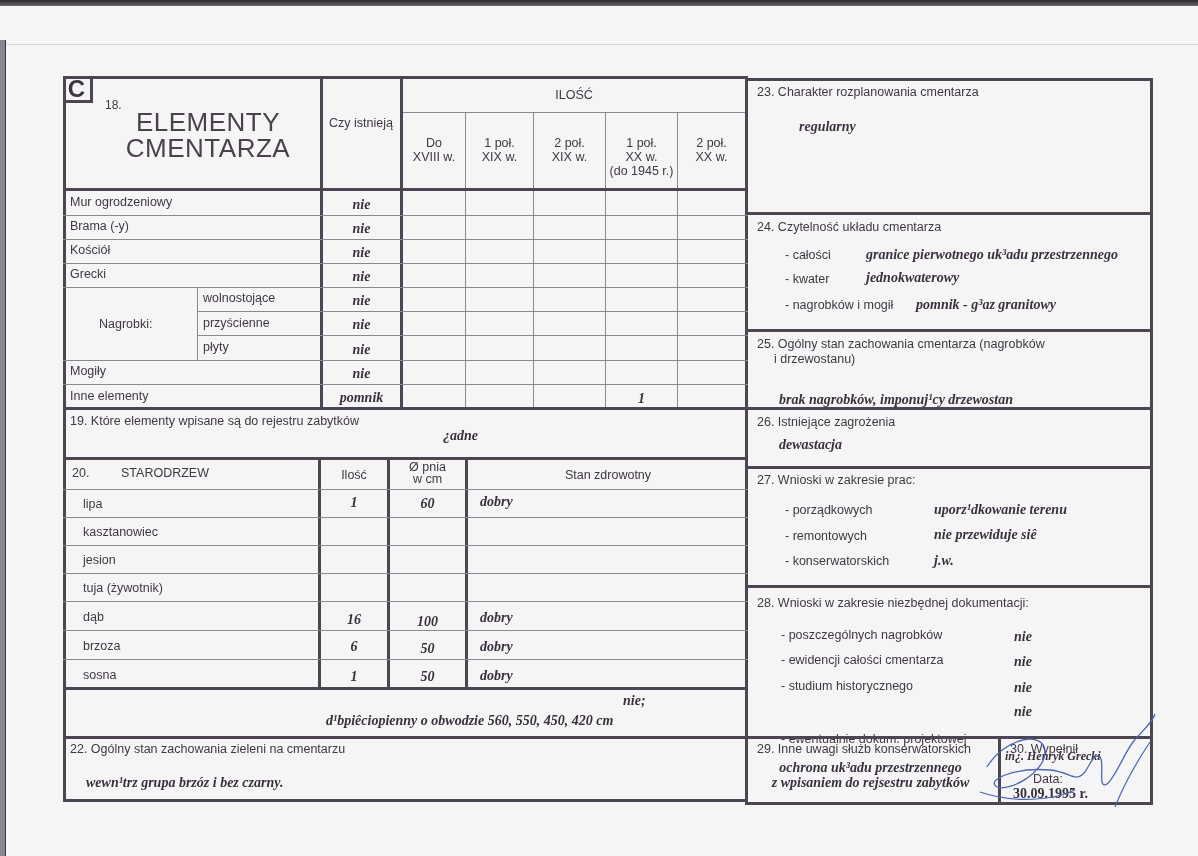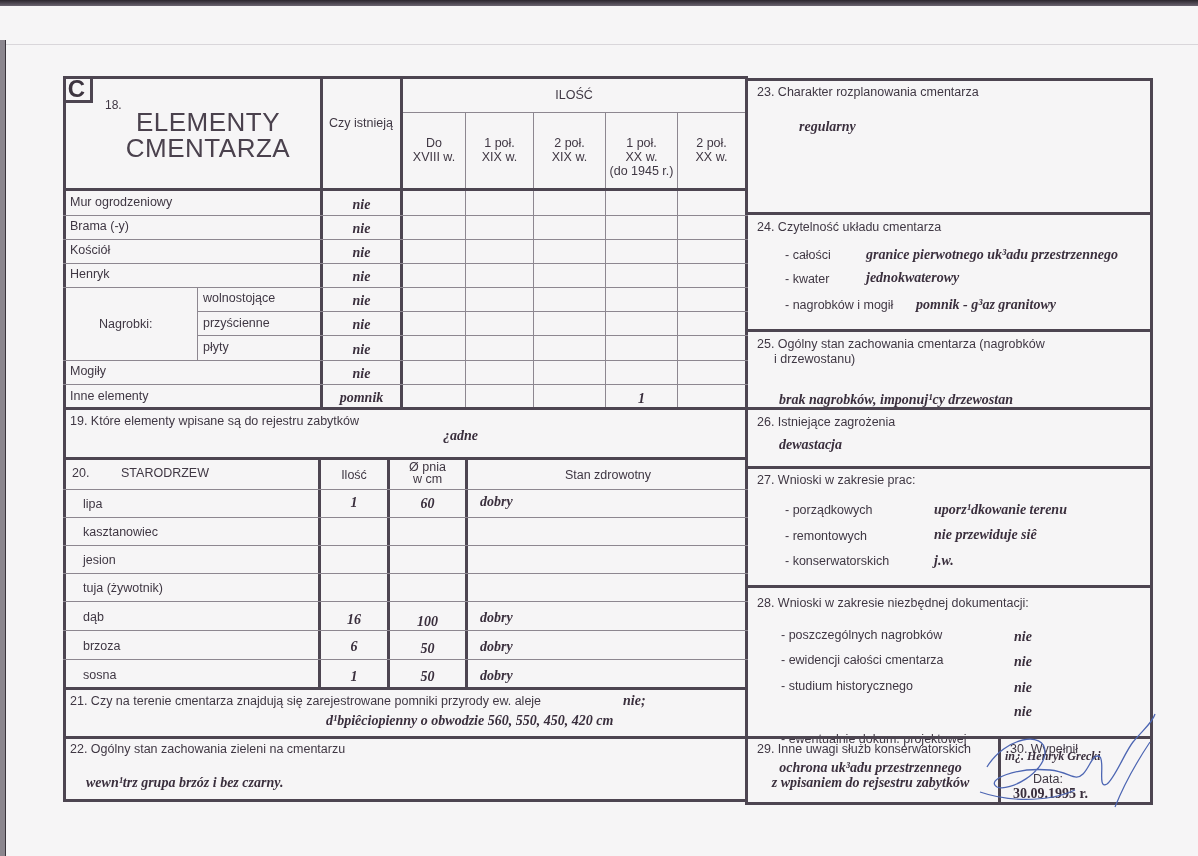--- a/index.html
+++ b/index.html
@@ -94,21 +94,21 @@
   <div class="hl" style="left:0;top:211px;width:685px;"></div>
   <div class="hl" style="left:134px;top:235px;width:551px;"></div>
   <div class="hl" style="left:134px;top:259px;width:551px;"></div>
   <div class="hl" style="left:0;top:284px;width:685px;"></div>
   <div class="hl" style="left:0;top:308px;width:685px;"></div>
   <div class="vl" style="left:134px;top:211px;height:73px;"></div>
 
   <div class="lbl" style="left:7px;top:119px;">Mur ogrodzeniowy</div>
   <div class="lbl" style="left:7px;top:143px;">Brama (-y)</div>
   <div class="lbl" style="left:7px;top:167px;">Kościół</div>
-  <div class="lbl" style="left:7px;top:191px;">Henryk</div>
+  <div class="lbl" style="left:7px;top:191px;">Grecki</div>
   <div class="lbl" style="left:36px;top:241px;">Nagrobki:</div>
   <div class="lbl" style="left:140px;top:215px;">wolnostojące</div>
   <div class="lbl" style="left:140px;top:240px;">przyścienne</div>
   <div class="lbl" style="left:140px;top:264px;">płyty</div>
   <div class="lbl" style="left:7px;top:288px;">Mogiły</div>
   <div class="lbl" style="left:7px;top:313px;">Inne elementy</div>
 
   <div class="hw c" style="left:260px;top:121px;width:77px;">nie</div>
   <div class="hw c" style="left:260px;top:145px;width:77px;">nie</div>
   <div class="hw c" style="left:260px;top:169px;width:77px;">nie</div>
@@ -166,21 +166,20 @@
   <div class="hw c" style="left:258px;top:563px;width:66px;">6</div>
   <div class="hw c" style="left:327px;top:565px;width:75px;">50</div>
   <div class="hw" style="left:417px;top:563px;">dobry</div>
 
   <div class="hw c" style="left:258px;top:593px;width:66px;">1</div>
   <div class="hw c" style="left:327px;top:593px;width:75px;">50</div>
   <div class="hw" style="left:417px;top:592px;">dobry</div>
 
   <div class="hl thick" style="left:0;top:611px;width:685px;"></div>
 
-  <div class="lbl" style="left:7px;top:618px;">21. Czy na terenie cmentarza znajdują się zarejestrowane pomniki przyrody ew. aleje</div>
   <div class="hw" style="left:560px;top:617px;">nie;</div>
   <div class="hw" style="left:263px;top:637px;">d¹bpiêciopienny o obwodzie 560, 550, 450, 420 cm</div>
   <div class="hl thick" style="left:0;top:660px;width:685px;"></div>
 
   <div class="lbl" style="left:7px;top:666px;">22. Ogólny stan zachowania zieleni na cmentarzu</div>
   <div class="hw" style="left:23px;top:699px;">wewn¹trz grupa brzóz i bez czarny.</div>
 
   <div class="lbl" style="left:694px;top:9px;">23. Charakter rozplanowania cmentarza</div>
   <div class="hw" style="left:716px;top:43px;margin-left:20px;">regularny</div>
   <div class="hl thick" style="left:682px;top:136px;width:408px;"></div>

